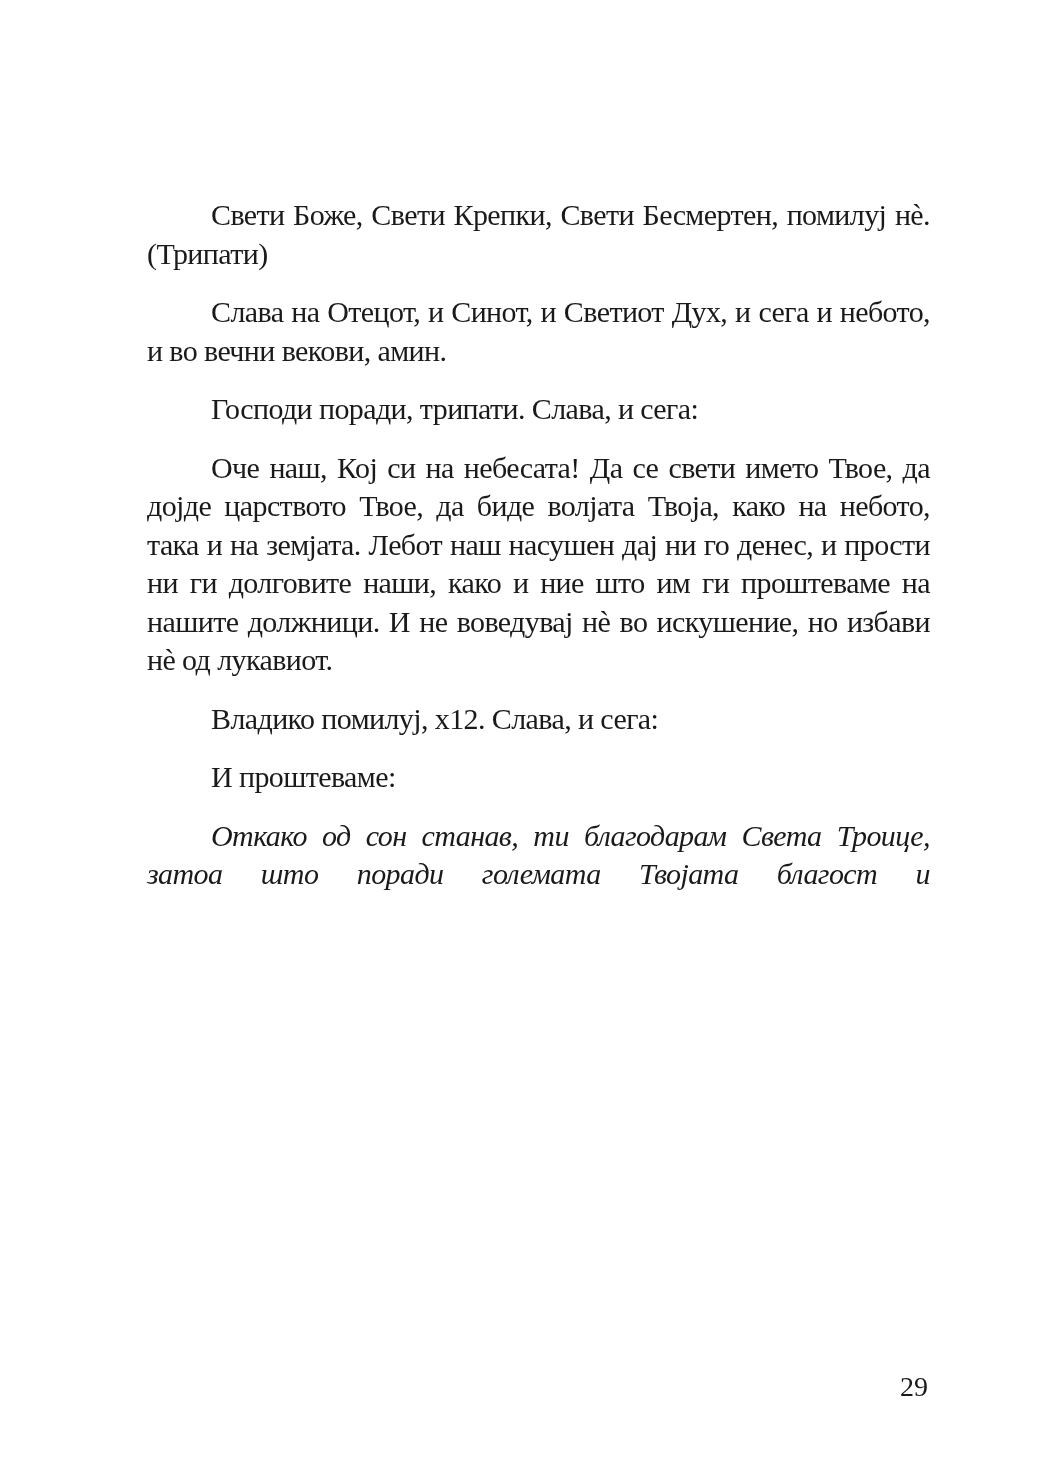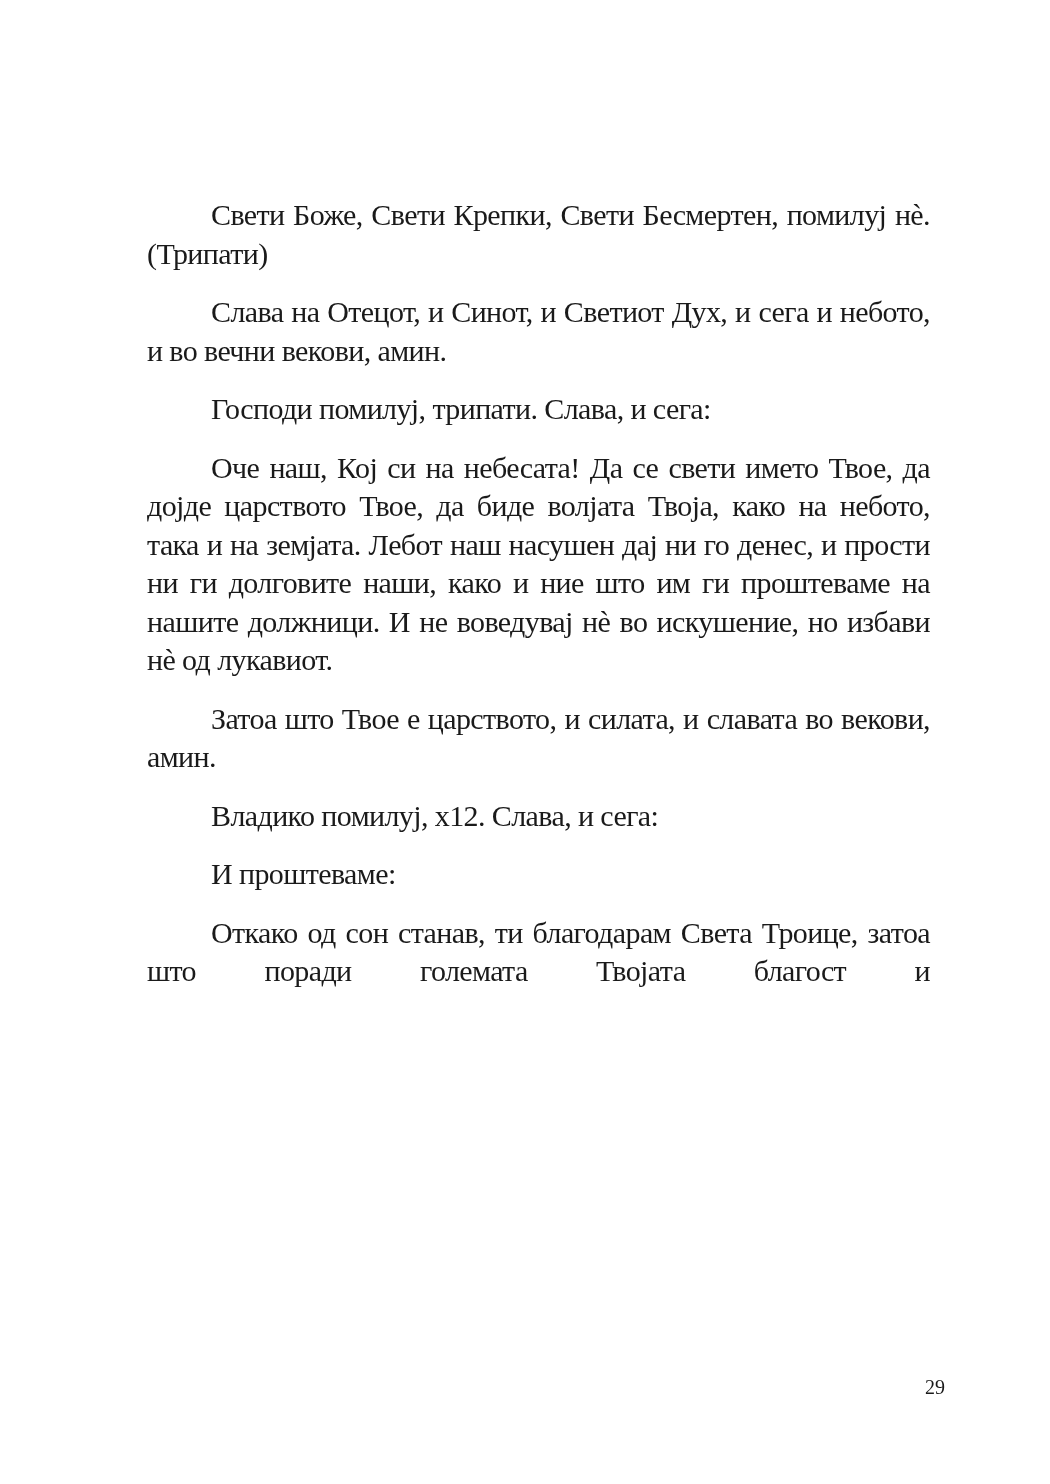--- a/index.html
+++ b/index.html
@@ -34,41 +34,40 @@
     margin: 0 10px 20px 0;
     text-indent: 64px;
     text-align: justify;
     letter-spacing: -0.6px;
     word-spacing: 0px;
     transform-origin: left top;
   }
   .para.last-justify {
     text-align: justify;
     text-align-last: justify;
+    font-style: italic;
   }
   .page-number {
     position: absolute;
     left: 900px;
     top: 1370px;
     width: 45px;
-    text-align: right;
     color: #1a1a1a;
     font-family: "Liberation Serif", "DejaVu Serif", serif;
-    font-size: 20px;
+    font-size: 28px;
     line-height: 34px;
   }
 </style>
 </head>
 <body>
 
 <div class="page">
   <div class="text-block">
     <p class="para">Свети Боже, Свети Крепки, Свети Бесмертен, помилуј нѐ. (Трипати)</p>
     <p class="para">Слава на Отецот, и Синот, и Светиот Дух, и сега и небото, и во вечни векови, амин.</p>
-    <p class="para">Господи помилуј, трипати. Слава, и сега:</p>
+    <p class="para">Господи поради, трипати. Слава, и сега:</p>
     <p class="para">Оче наш, Кој си на небесата! Да се свети името Твое, да дојде царството Твое, да биде волјата Твоја, како на небото, така и на земјата. Лебот наш насушен дај ни го денес, и прости ни ги долговите наши, како и ние што им ги проштеваме на нашите должници. И не воведувај нѐ во искушение, но избави нѐ од лукавиот.</p>
-    <p class="para">Затоа што Твое е царството, и силата, и славата во векови, амин.</p>
     <p class="para">Владико помилуј, х12. Слава, и сега:</p>
     <p class="para">И проштеваме:</p>
     <p class="para last-justify">Откако од сон станав, ти благодарам Света Троице, затоа што поради големата Твојата благост и</p>
   </div>
   <div class="page-number">29</div>
 </div>
 
 </body></html>

